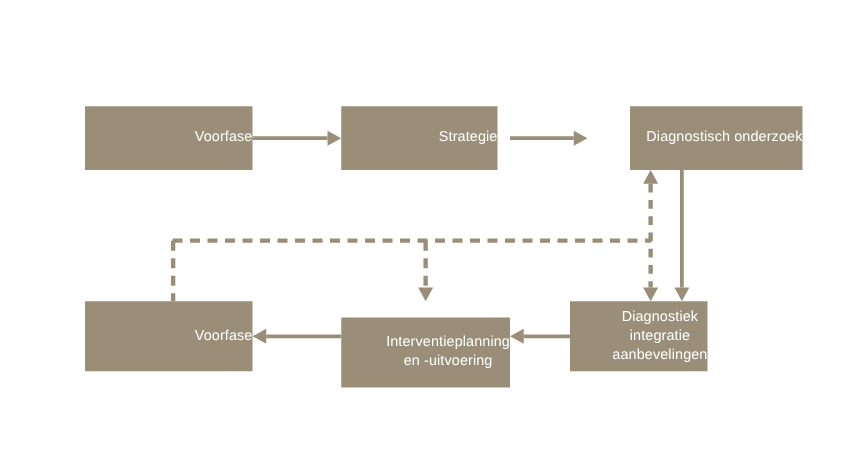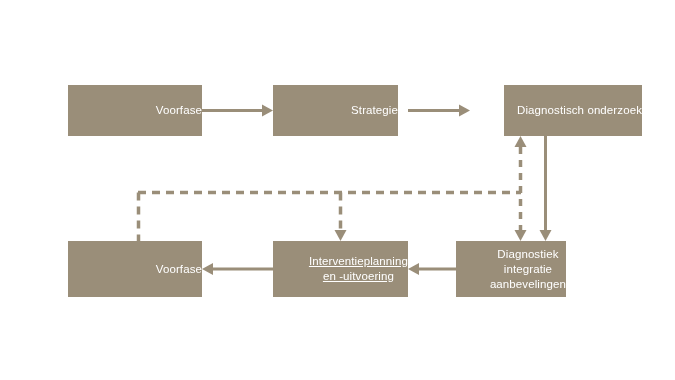--- a/index.html
+++ b/index.html
@@ -106,21 +106,21 @@
   </div>
 
   <div class="node" style="left:470px; top:85px; width:138px; height:51px;margin-left:34px;">
     <span class="node-label">Diagnostisch onderzoek</span>
   </div>
 
   <div class="node" style="left:68px; top:241px; width:134px; height:56px;">
     <span class="node-label">Voorfase</span>
   </div>
 
-  <div class="node" style="left:273px; top:241px; width:135px; height:56px;text-decoration:underline;">
+  <div class="node" style="left:273px; top:254px; width:135px; height:56px;">
     <span class="node-label">Interventieplanning
 en -uitvoering</span>
   </div>
 
   <div class="node" style="left:456px; top:241px; width:110px; height:56px;">
     <span class="node-label">Diagnostiek
 integratie
 aanbevelingen</span>
   </div>
 

